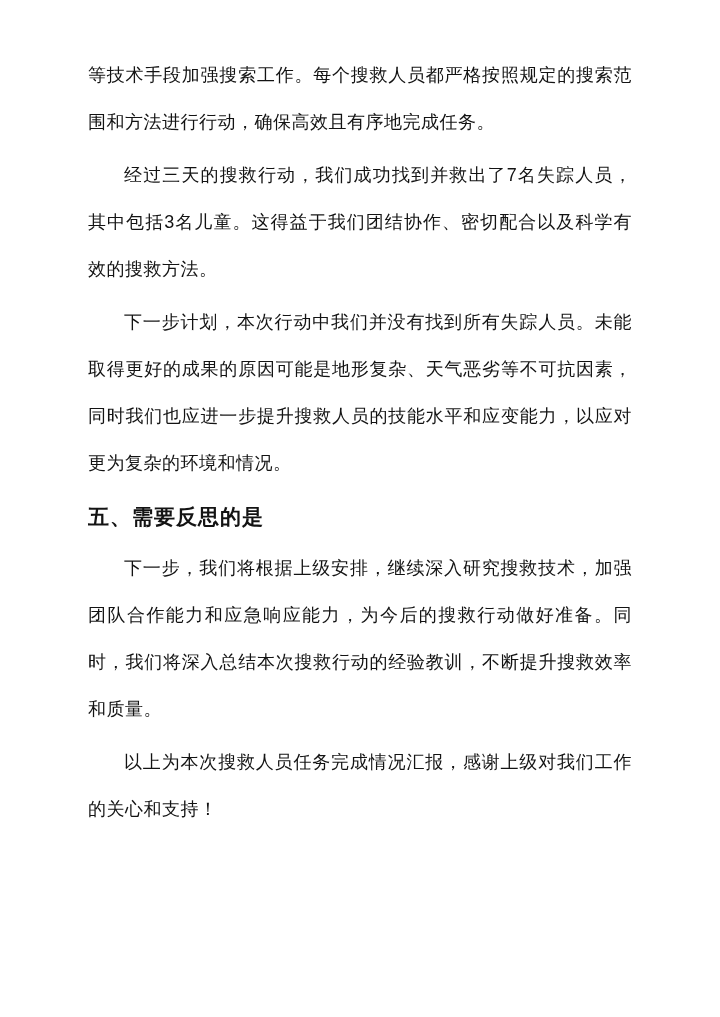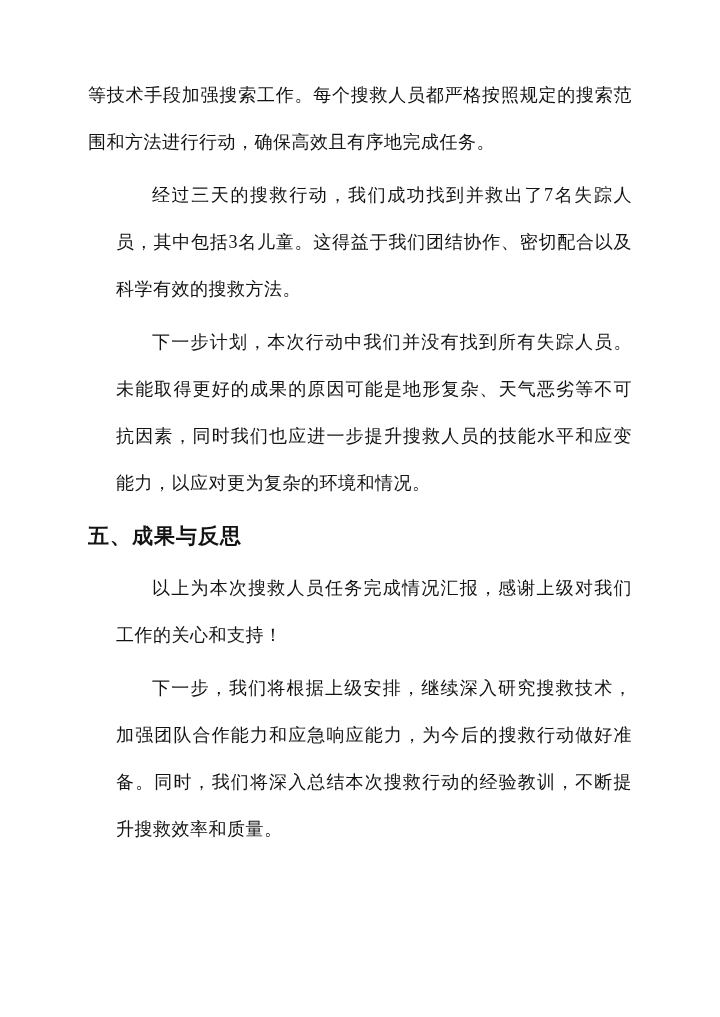--- a/index.html
+++ b/index.html
@@ -7,54 +7,53 @@
     padding: 0;
     background: #ffffff;
   }
   .page {
     position: relative;
     width: 720px;
     height: 1017px;
     margin: 0 auto;
     background: #ffffff;
     box-sizing: border-box;
-    padding: 72px 88px 40px 88px;
+    padding: 52px 88px 40px 88px;
     overflow: hidden;
-    font-family: Liberation Serif, serif;
+    font-family: Liberation Sans, sans-serif;
     color: #131313;
   }
   .para {
     font-size: 18px;
     line-height: 47px;
     margin: 0 0 6px 0;
     text-align: justify;
     letter-spacing: 0.5px;
     word-break: break-all;
   }
   .para.indent {
     text-indent: 2em;
-    margin-left: 28px;
   }
   .heading {
     font-size: 21px;
     line-height: 47px;
     font-weight: bold;
     margin: 3px 0 5px 0;
     letter-spacing: 1px;
   }
 </style>
 </head>
 <body>
 
 <div class="page">
   <p class="para">等技术手段加强搜索工作。每个搜救人员都严格按照规定的搜索范围和方法进行行动，确保高效且有序地完成任务。</p>
 
 
   <p class="para indent">经过三天的搜救行动，我们成功找到并救出了7名失踪人员，其中包括3名儿童。这得益于我们团结协作、密切配合以及科学有效的搜救方法。</p>
 
   <p class="para indent">下一步计划，本次行动中我们并没有找到所有失踪人员。未能取得更好的成果的原因可能是地形复杂、天气恶劣等不可抗因素，同时我们也应进一步提升搜救人员的技能水平和应变能力，以应对更为复杂的环境和情况。</p>
 
-  <h2 class="heading">五、成果与反思</h2>
+  <h2 class="heading">五、需要反思的是</h2>
+
+  <p class="para indent">下一步，我们将根据上级安排，继续深入研究搜救技术，加强团队合作能力和应急响应能力，为今后的搜救行动做好准备。同时，我们将深入总结本次搜救行动的经验教训，不断提升搜救效率和质量。</p>
 
   <p class="para indent">以上为本次搜救人员任务完成情况汇报，感谢上级对我们工作的关心和支持！</p>
-
-  <p class="para indent">下一步，我们将根据上级安排，继续深入研究搜救技术，加强团队合作能力和应急响应能力，为今后的搜救行动做好准备。同时，我们将深入总结本次搜救行动的经验教训，不断提升搜救效率和质量。</p>
 </div>
 
 </body></html>

